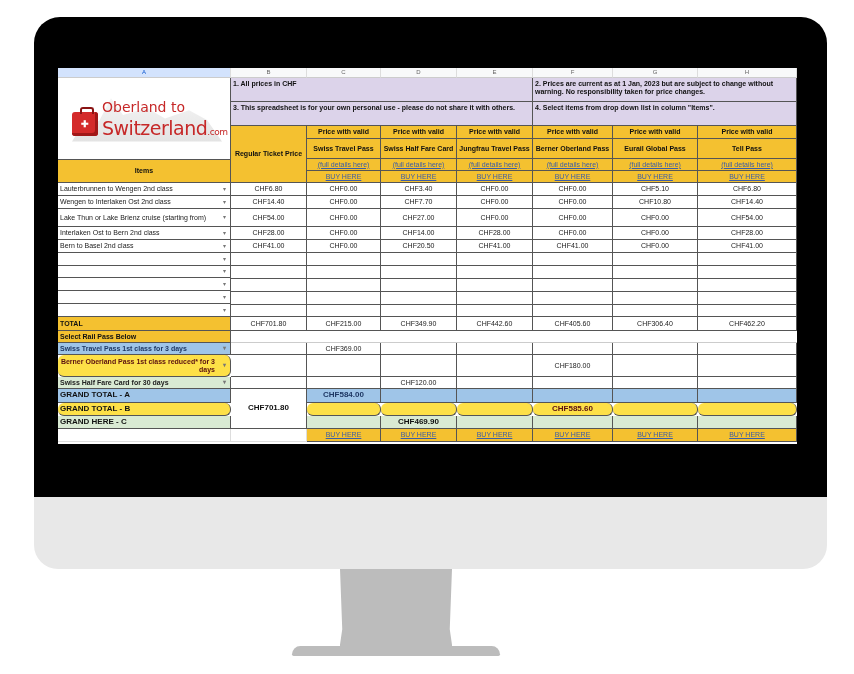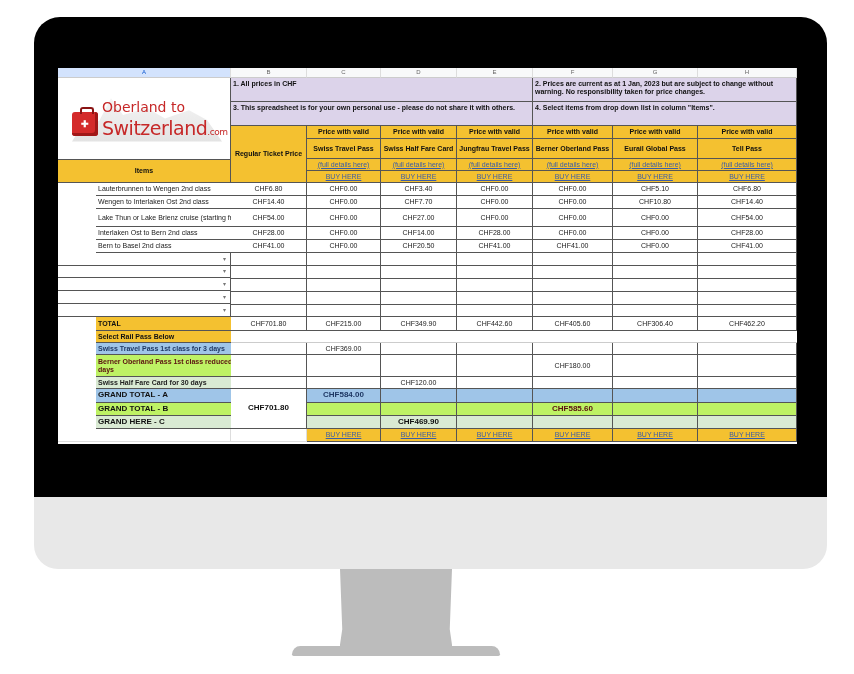--- a/index.html
+++ b/index.html
@@ -32,29 +32,29 @@
       position: absolute; font-size: 7px; color: #222; display: flex;
       align-items: center; justify-content: center; text-align: center;
       line-height: 1.1; overflow: hidden; border-right: 1px solid #555; border-bottom: 1px solid #555;
     }
     .colhdr { background: #f8f9fa; color: #666; font-size: 6px; border-right: 1px solid #ddd; border-bottom: 1px solid #ccc; }
     .colhdr.sel { background: #d3e3fd; color: #0b57d0; }
     .note { background: #dcd3ea; font-weight: bold; justify-content: flex-start; text-align: left; padding-left: 2px; align-items: flex-start; padding-top: 2px; color: #111; border-bottom: 1px solid #555; }
     .yellow { background: #f4c130; font-weight: bold; color: #111; }
     .link { text-decoration: underline; color: #3b5da8; font-weight: normal; }
     .white { background: #fff; }
-    .left { justify-content: flex-start; text-align: left; padding-left: 2px; margin-left: 38px; }
+    .left { justify-content: flex-start; text-align: left; padding-left: 2px; }
     .blue { background: #9fc5e8; }
-    .red { background: #bef264; }
+    .red { background: #fde047; border-radius: 6px; }
     .green { background: #d9ead3; }
     .bold { font-weight: bold; }
     .big { font-size: 8px; font-weight: bold; color: #111; }
     .dd { position: absolute; right: 4px; font-size: 6px; color: #777; }
     .navy { color: #1f3864; }
-    .maroon { color: #5a1010; }
+    .maroon { color: #5a1010; text-align: right; }
 
     .logo { background: #fff; }
     .logo-wrap { position: relative; width: 160px; height: 62px; }
     .logo-mountain { position: absolute; left: 8px; top: 6px; width: 150px; height: 48px;
       background: linear-gradient(180deg, #f3f3f3, #dcdcdc);
       clip-path: polygon(0 100%, 10% 50%, 18% 58%, 26% 10%, 34% 45%, 50% 30%, 62% 52%, 78% 35%, 90% 55%, 100% 100%); opacity: .8; }
     .logo-case { position: absolute; left: 8px; top: 24px; width: 26px; height: 24px; background: #d42a2a; border-radius: 3px; box-shadow: inset -3px -3px 0 #a01818; }
     .logo-case::before { content: ""; position: absolute; left: 8px; top: -5px; width: 10px; height: 5px; border: 2px solid #8a1414; border-bottom: none; border-radius: 3px 3px 0 0; }
     .logo-cross { position: absolute; left: 9px; top: 8px; color: #fff; font-size: 9px; font-weight: bold; }
     .logo-line1 { position: absolute; left: 38px; top: 12px; font-size: 14px; color: #c62828; font-family: "DejaVu Sans", sans-serif; }

